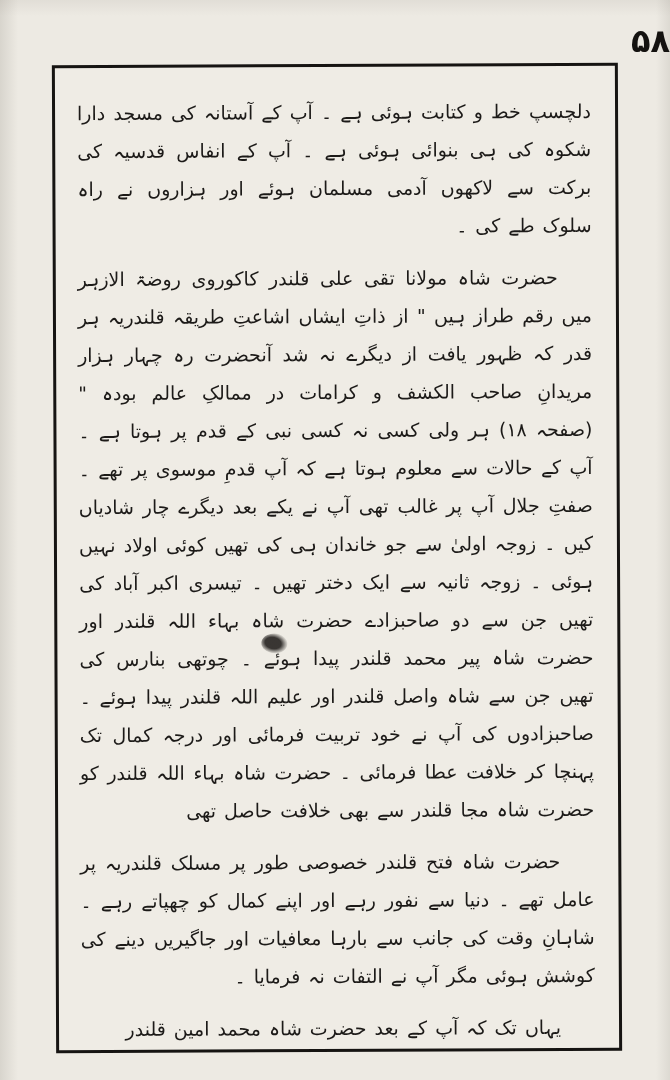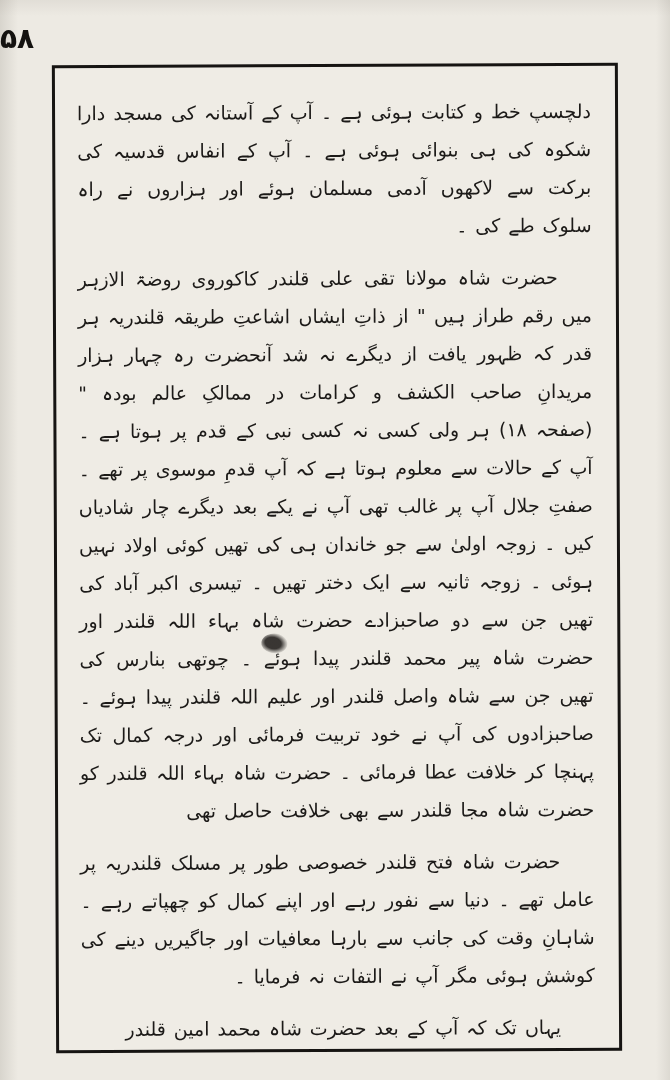--- a/index.html
+++ b/index.html
@@ -23,22 +23,22 @@
       linear-gradient(90deg, rgba(120,115,105,0.18) 0, rgba(120,115,105,0) 18px),
       linear-gradient(270deg, rgba(120,115,105,0.14) 0, rgba(120,115,105,0) 14px),
       linear-gradient(180deg, rgba(120,115,105,0.10) 0, rgba(120,115,105,0) 16px),
       #edeae3;
   }
   .page-number {
     position: absolute;
     top: 22px;
     left: 0;
     right: 0;
-    text-align: left;
-    font-size: 28px;
+    text-align: right;
+    font-size: 32px;
     font-weight: bold;
     letter-spacing: 2px;
     color: #141210;
   }
   .frame {
     position: absolute;
     top: 64px;
     left: 54px;
     width: 566px;
     height: 988px;

